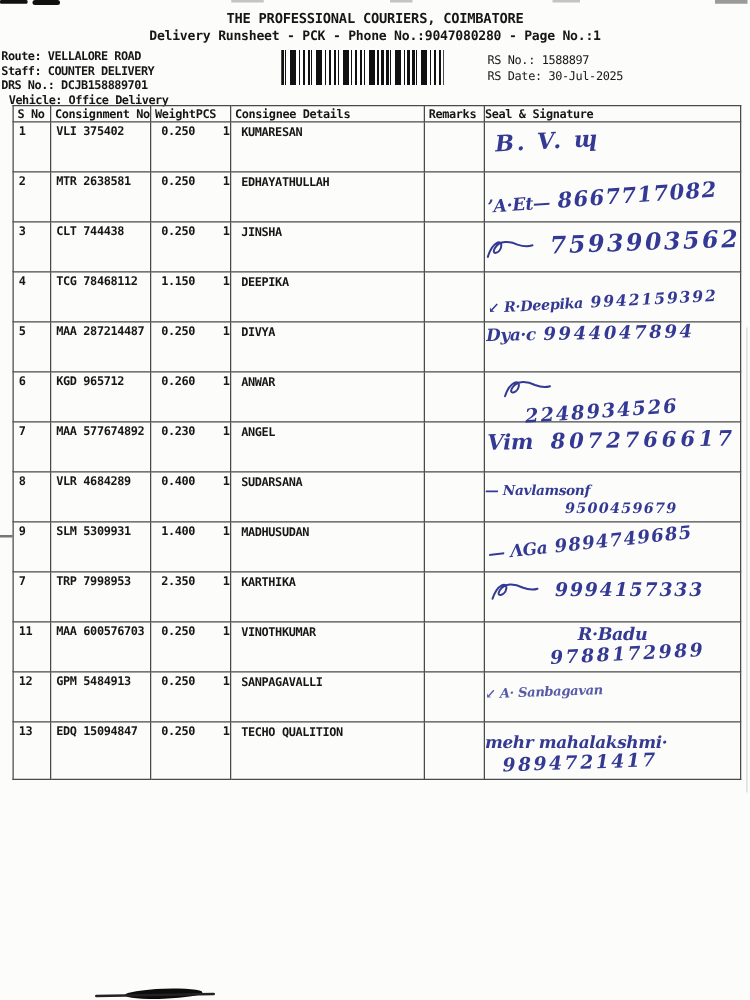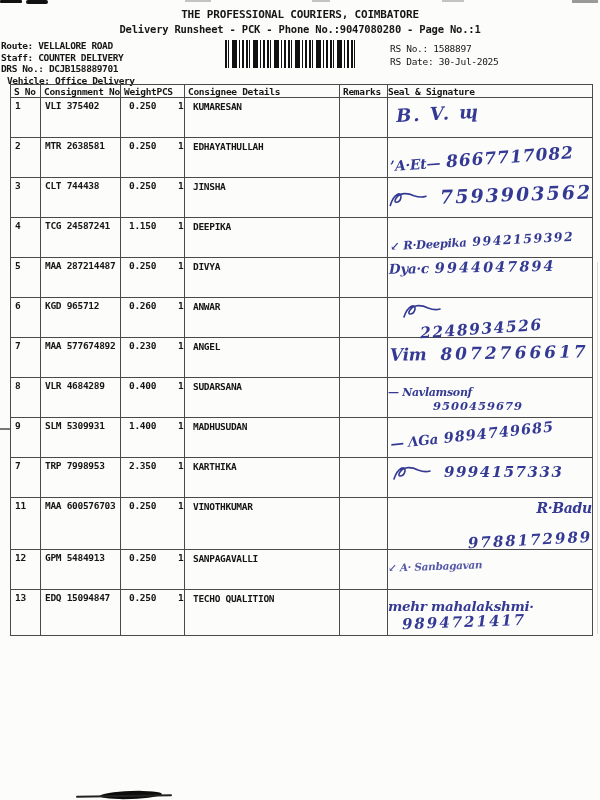--- a/index.html
+++ b/index.html
@@ -81,26 +81,26 @@
   tbody tr:nth-child(4) .sig{font-size:11.5px;margin:16px 0 0 2px;transform:rotate(-3deg);}
   tbody tr:nth-child(4) .s2{font-size:12.5px;letter-spacing:1.5px;}
   tbody tr:nth-child(5) .sig{font-size:13.5px;margin:1px 0 0 1px;transform:rotate(-1deg);}
   tbody tr:nth-child(5) .s2{font-size:14.5px;letter-spacing:2px;}
   tbody tr:nth-child(6) .sig{flex-direction:column;align-items:flex-start;gap:0;font-size:15px;margin-top:3px;}
   tbody tr:nth-child(6) .scr{margin-left:14px;}
   tbody tr:nth-child(6) .s2{margin-left:32px;font-size:15.5px;letter-spacing:1.5px;transform:rotate(-4deg);}
   tbody tr:nth-child(7) .sig{font-size:17px;gap:14px;margin:7px 0 0 2px;transform:rotate(-1deg);}
   tbody tr:nth-child(7) .s2{letter-spacing:3px;}
   tbody tr:nth-child(8) .sig{flex-direction:column;align-items:flex-start;gap:1px;font-size:11px;margin-top:9px;}
-  tbody tr:nth-child(8) .s2{margin-left:45px;font-size:11.5px;letter-spacing:1px;}
+  tbody tr:nth-child(8) .s2{margin-left:64px;font-size:11.5px;letter-spacing:1px;}
   tbody tr:nth-child(9) .sig{font-size:13.5px;margin:7px 0 0 2px;transform:rotate(-6deg);}
   tbody tr:nth-child(9) .s2{font-size:14.5px;letter-spacing:1px;}
   tbody tr:nth-child(10) .sig{font-size:15px;margin:5px 0 0 4px;align-items:center;}
   tbody tr:nth-child(10) .s2{letter-spacing:1.5px;}
-  tbody tr:nth-child(11) .sig{flex-direction:column;align-items:flex-end;gap:17px;font-size:14px;margin-top:3px;}
+  tbody tr:nth-child(11) .sig{flex-direction:column;align-items:center;gap:0;font-size:14px;margin-top:3px;}
   tbody tr:nth-child(11) .s2{margin-left:24px;font-size:15px;letter-spacing:2px;transform:rotate(-3deg);}
   tbody tr:nth-child(12) .sig{font-size:10.5px;margin-top:9px;color:#565aa8;transform:rotate(-2deg);}
   tbody tr:nth-child(13) .sig{flex-direction:column;align-items:flex-start;gap:2px;font-size:13.5px;margin-top:9px;}
   tbody tr:nth-child(13) .s2{margin-left:14px;font-size:15px;letter-spacing:2px;transform:rotate(-2deg);}
 </style>
 </head>
 <body>
 
 <div class="artifact mark-tl-a"></div>
 <div class="artifact mark-tl-b"></div>
@@ -209,21 +209,21 @@
         <svg class="scr" width="40" height="20" viewBox="0 0 40 20">
           <path d="M2 16 C 6 4, 14 2, 13 8 C 12 14, 4 15, 8 9 C 12 3, 20 4, 26 7 C 31 9, 35 9, 38 8" stroke="#343a94" stroke-width="1.6" fill="none" stroke-linecap="round"></path>
         </svg>
         <span class="s1"></span>
         <span class="s2">7593903562</span>
       </div>
     </td>
   </tr>
       <tr>
     <td class="c-sno"><span>4</span></td>
-    <td class="c-con"><span>TCG 24587241</span></td>
+    <td class="c-con"><span>TCG 78468112</span></td>
     <td class="c-wp">
       <span class="wp">
             <span>1.150</span>
             <span>1</span>
           </span>
     </td>
     <td class="c-name"><span>DEEPIKA</span></td>
     <td class="c-rem"><span></span></td>
     <td class="c-sig">
       <div class="sig">

